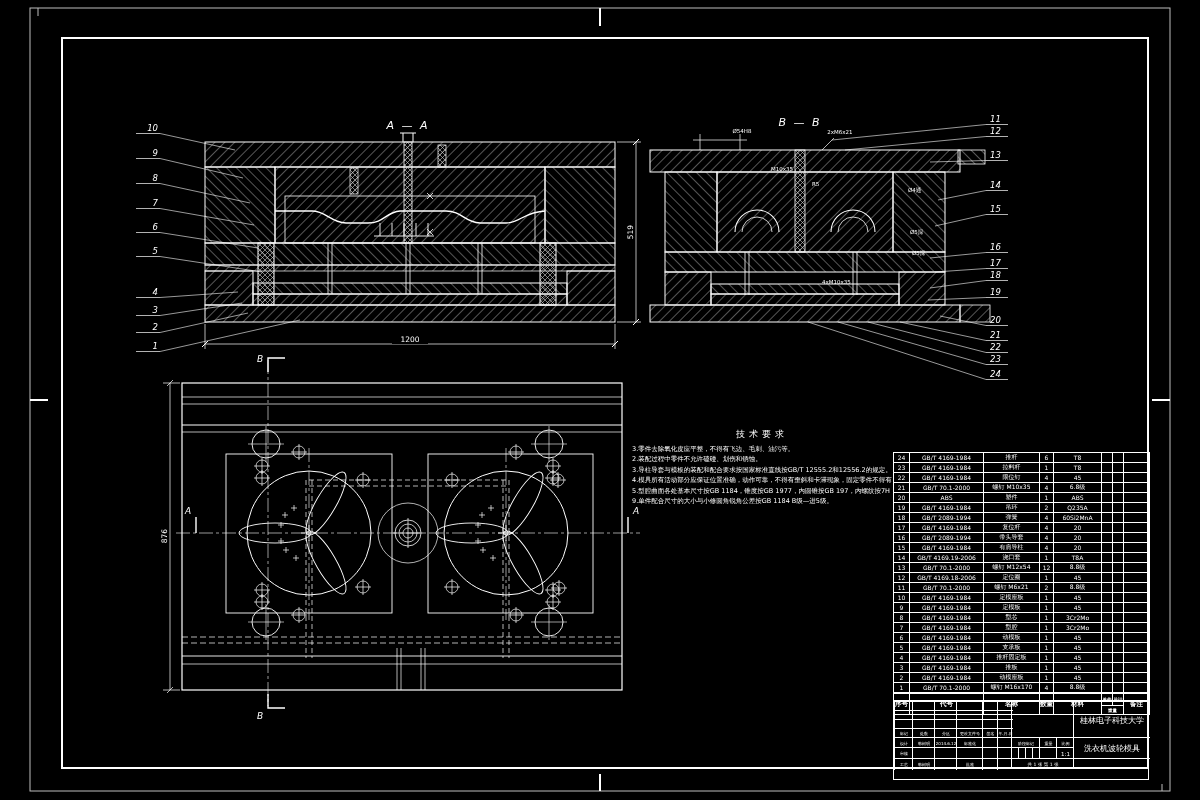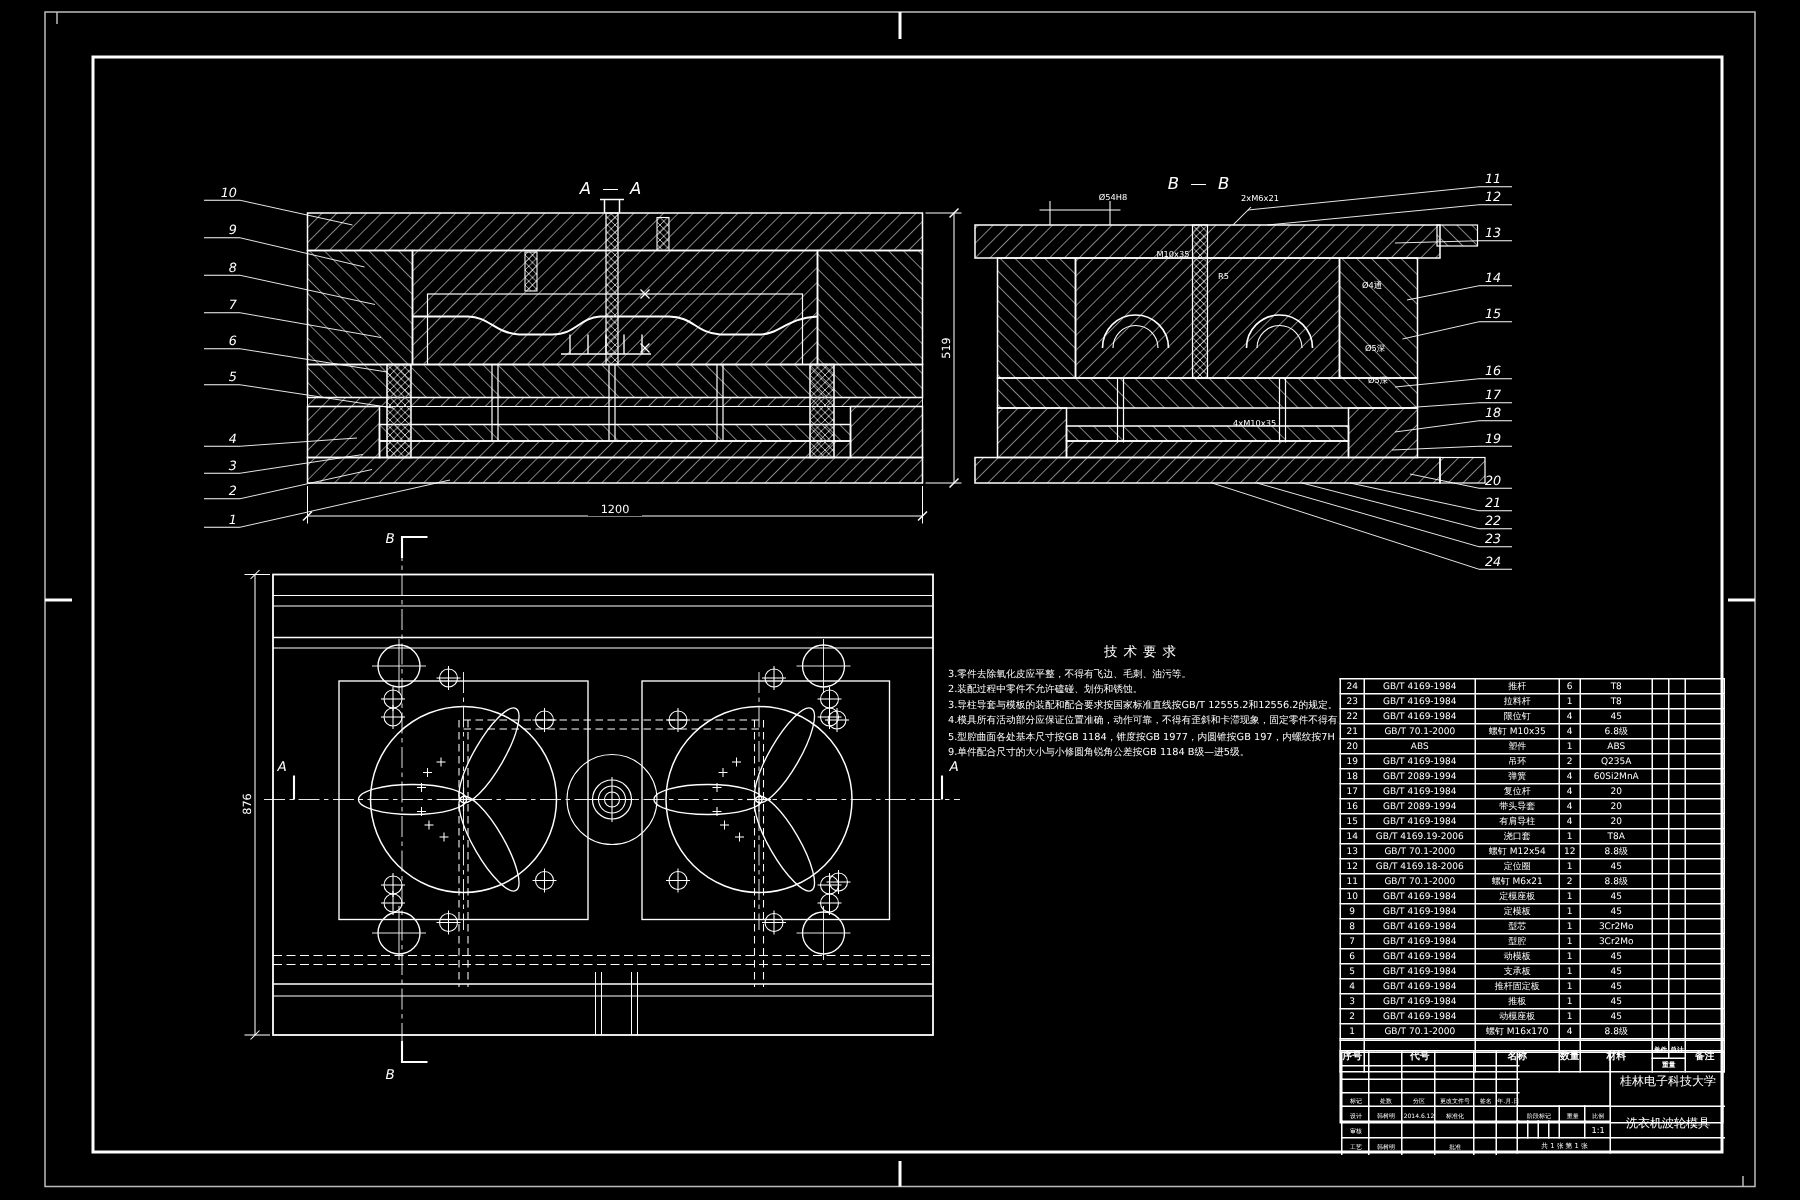--- a/index.html
+++ b/index.html
@@ -18,21 +18,21 @@
   #notes .ntitle{text-align:center;font-size:9px;letter-spacing:4px;margin-bottom:3px;}
   #notes .item{font-size:6.5px;line-height:1.6;white-space:nowrap;overflow:hidden;}
   
   #bom{left:893px;top:452px;width:256px;}
   #bom table{border-collapse:collapse;table-layout:fixed;width:256px;}
   #bom td,#bom th{border:1px solid #fff;padding:0;font-size:6px;font-weight:normal;
        text-align:center;overflow:hidden;white-space:nowrap;color:#fff;}
   #bom tbody td{height:8.3px;}
   #bom .hd td{font-size:6.5px;font-weight:bold;}
   
-  #titleblock{left:893px;top:700px;width:256px;height:49px;}
+  #titleblock{left:893px;top:700px;width:256px;height:80px;}
   .tb-cell{position:absolute;box-sizing:border-box;border-left:1px solid #fff;border-top:1px solid #fff;
        display:flex;align-items:center;justify-content:center;font-size:4px;
        overflow:hidden;white-space:nowrap;color:#fff;}
   .tb-full{border:1px solid #fff;}
   #titleblock{box-sizing:border-box;border:1px solid #fff;position:absolute;}
 </style>
 </head>
 <body>
 
 <svg id="cad" width="1200" height="800" viewBox="0 0 1200 800">

